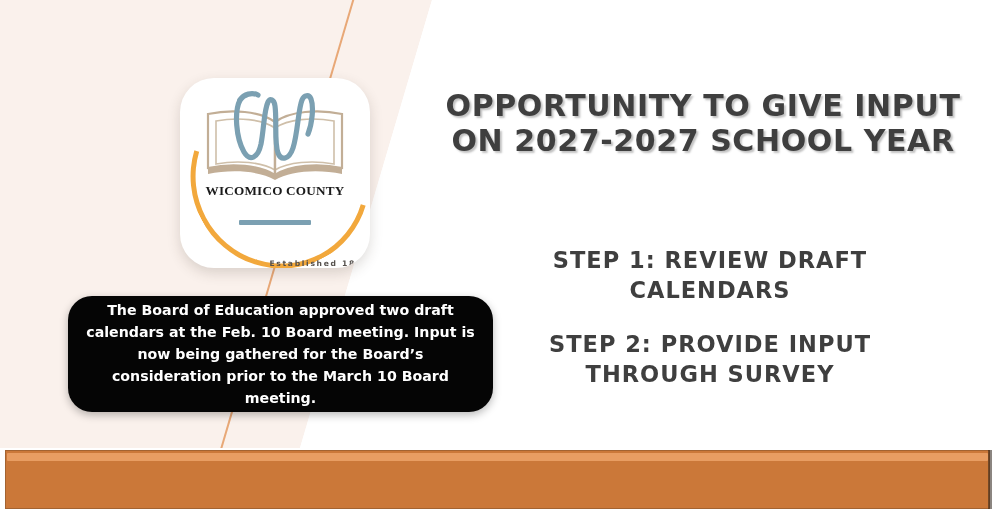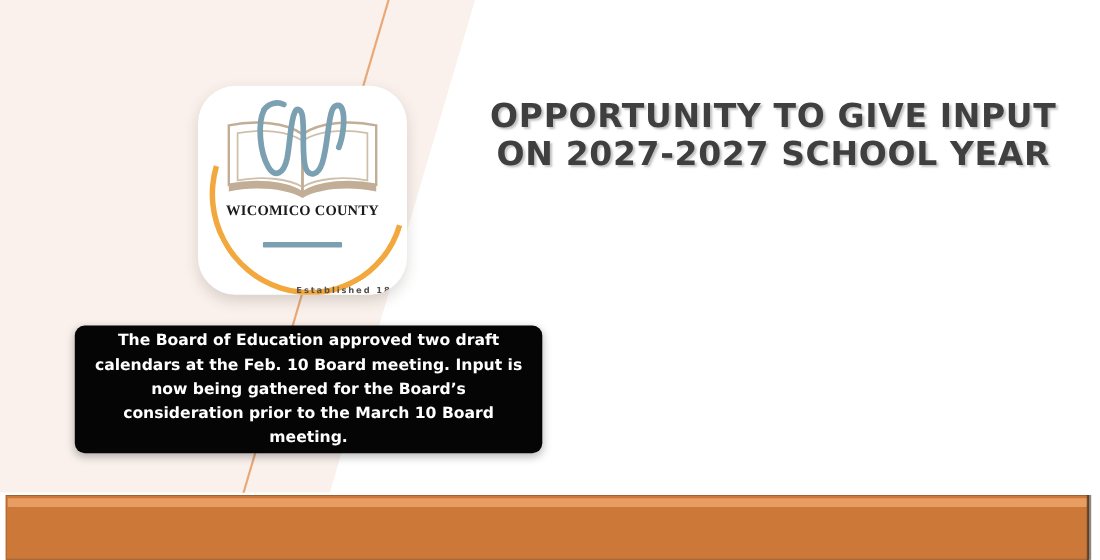--- a/index.html
+++ b/index.html
@@ -211,21 +211,21 @@
   }
 
   
   .callout {
     position: absolute;
     left: 68px;
     top: 296px;
     width: 425px;
     height: 116px;
     background: #050505;
-    border-radius: 9px;
+    border-radius: 24px;
     display: flex;
     align-items: center;
     justify-content: center;
     box-shadow: 0 3px 8px rgba(0,0,0,0.28);
   }
   .callout-text {
     font-family: "DejaVu Sans", sans-serif;
     font-weight: 700;
     font-size: 14.2px;
     line-height: 22px;
@@ -272,20 +272,30 @@
     <div class="logo-rule"></div>
 
     <div class="logo-est">Established 1868</div>
   </div>
 
   <div class="headline">
     <div>OPPORTUNITY TO GIVE INPUT</div>
     <div>ON 2027-2027 SCHOOL YEAR</div>
   </div>
 
+  <div class="steps">
+    <div class="step-block">
+      <div>STEP 1: REVIEW DRAFT</div>
+      <div>CALENDARS</div>
+    </div>
+    <div class="step-block">
+      <div>STEP 2: PROVIDE INPUT</div>
+      <div>THROUGH SURVEY</div>
+    </div>
+  </div>
 
   <div class="callout">
     <div class="callout-text">The Board of Education approved two draft calendars at the Feb. 10 Board meeting. Input is now being gathered for the Board’s consideration prior to the March 10 Board meeting.</div>
   </div>
 
   <div class="bottom-bar"></div>
   <div class="bottom-bar-highlight"></div>
   <div class="bar-right-edge"></div>
 
 </div>

